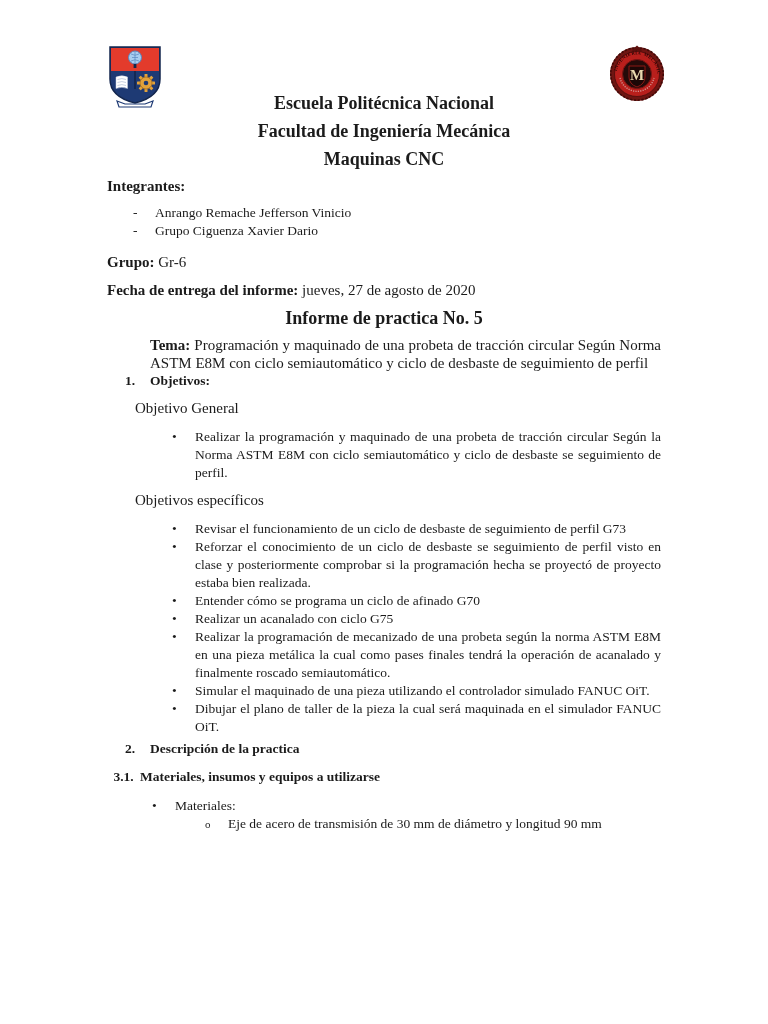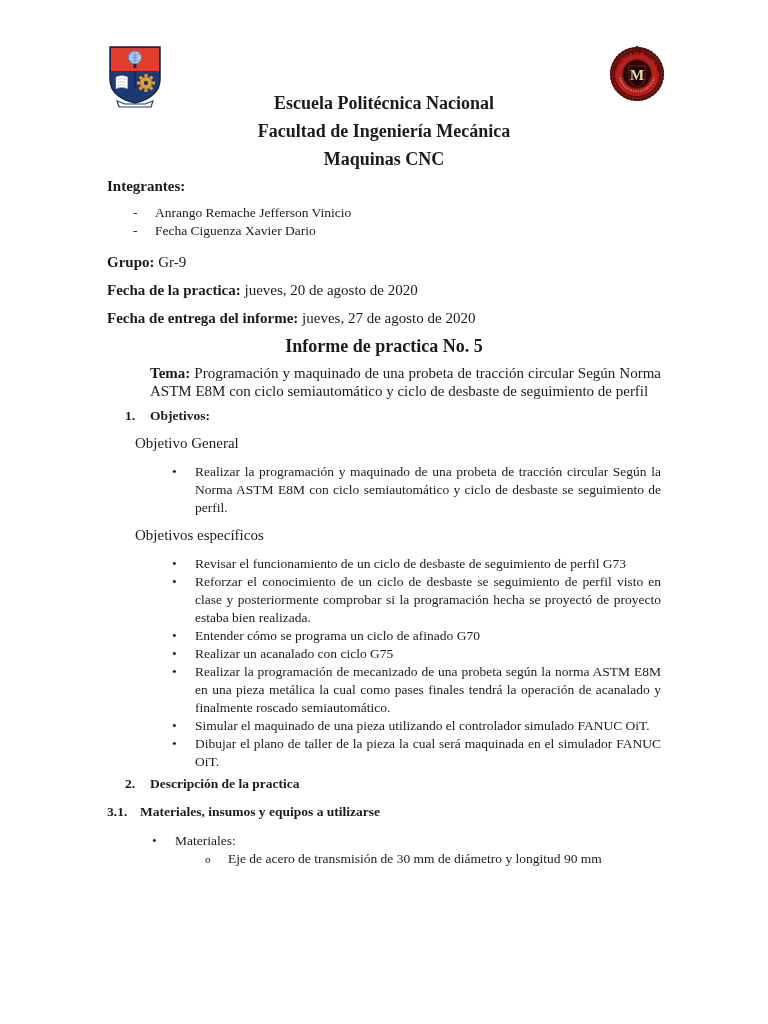--- a/index.html
+++ b/index.html
@@ -17,27 +17,27 @@
   .b { font-weight:bold; }
   .center { text-align:center; }
   .hdr { font-size:18px; font-weight:bold; margin-bottom:10px; }
   .hdr-last { margin-bottom:9px; }
   .title-line { font-size:18px; font-weight:bold; margin-bottom:9px; }
   .mb9  { margin-bottom:9px; }
   .mb10 { margin-bottom:10px; }
   .mb11 { margin-bottom:11px; }
   .mb13 { margin-bottom:13px; }
 
-  .tema { margin-left:43px; text-align:justify; margin-bottom:7px; }
+  .tema { margin-left:43px; text-align:justify; margin-bottom:0; }
 
   .num-row { display:flex; margin-left:18px; }
   .num-row .num { width:25px; flex:0 0 auto; font-weight:bold; }
   .num-row .t { font-weight:bold; }
 
-  .sub-head { display:flex; }
+  .sub-head { display:flex;text-align:center; }
   .sub-head .num { width:33px; flex:0 0 auto; font-weight:bold; }
   .sub-head .t { font-weight:bold; }
 
   .ind1 { margin-left:28px; font-weight:normal; }
 
   .li { display:flex; }
   .li .li-text { flex:1 1 auto; text-align:justify; }
   .dash-li   { margin-left:26px; }
   .dash-li .marker { width:22px; flex:0 0 auto; }
   .blt-li    { margin-left:65px; }
@@ -111,27 +111,26 @@
 
     <p class="b mb9">Integrantes:</p>
 
     <div class="mb13">
       <div class="li dash-li">
         <span class="marker">-</span>
         <div class="li-text">Anrango Remache Jefferson Vinicio</div>
       </div>
       <div class="li dash-li">
         <span class="marker">-</span>
-        <div class="li-text">Fecha Ciguenza Xavier Dario</div>
-      </div>
-    </div>
-
-    <p class="mb10"><span class="b">Grupo:</span> <span>Gr-9</span></p>
-
-    <p class="mb10"><span class="b">Fecha de la practica:</span> <span>jueves, 20 de agosto de 2020</span></p>
+        <div class="li-text">Grupo Ciguenza Xavier Dario</div>
+      </div>
+    </div>
+
+    <p class="mb10"><span class="b">Grupo:</span> <span>Gr-6</span></p>
+
 
     <p class="mb10"><span class="b">Fecha de entrega del informe:</span> <span>jueves, 27 de agosto de 2020</span></p>
 
     <p class="center title-line">Informe de practica No. 5</p>
 
     <p class="tema"><span class="b">Tema:</span> <span>Programación y maquinado de una probeta de tracción circular Según Norma ASTM E8M con ciclo semiautomático y ciclo de desbaste de seguimiento de perfil</span></p>
 
     <div class="num-row mb9">
       <span class="num">1.</span>
       <span class="t">Objetivos:</span>

